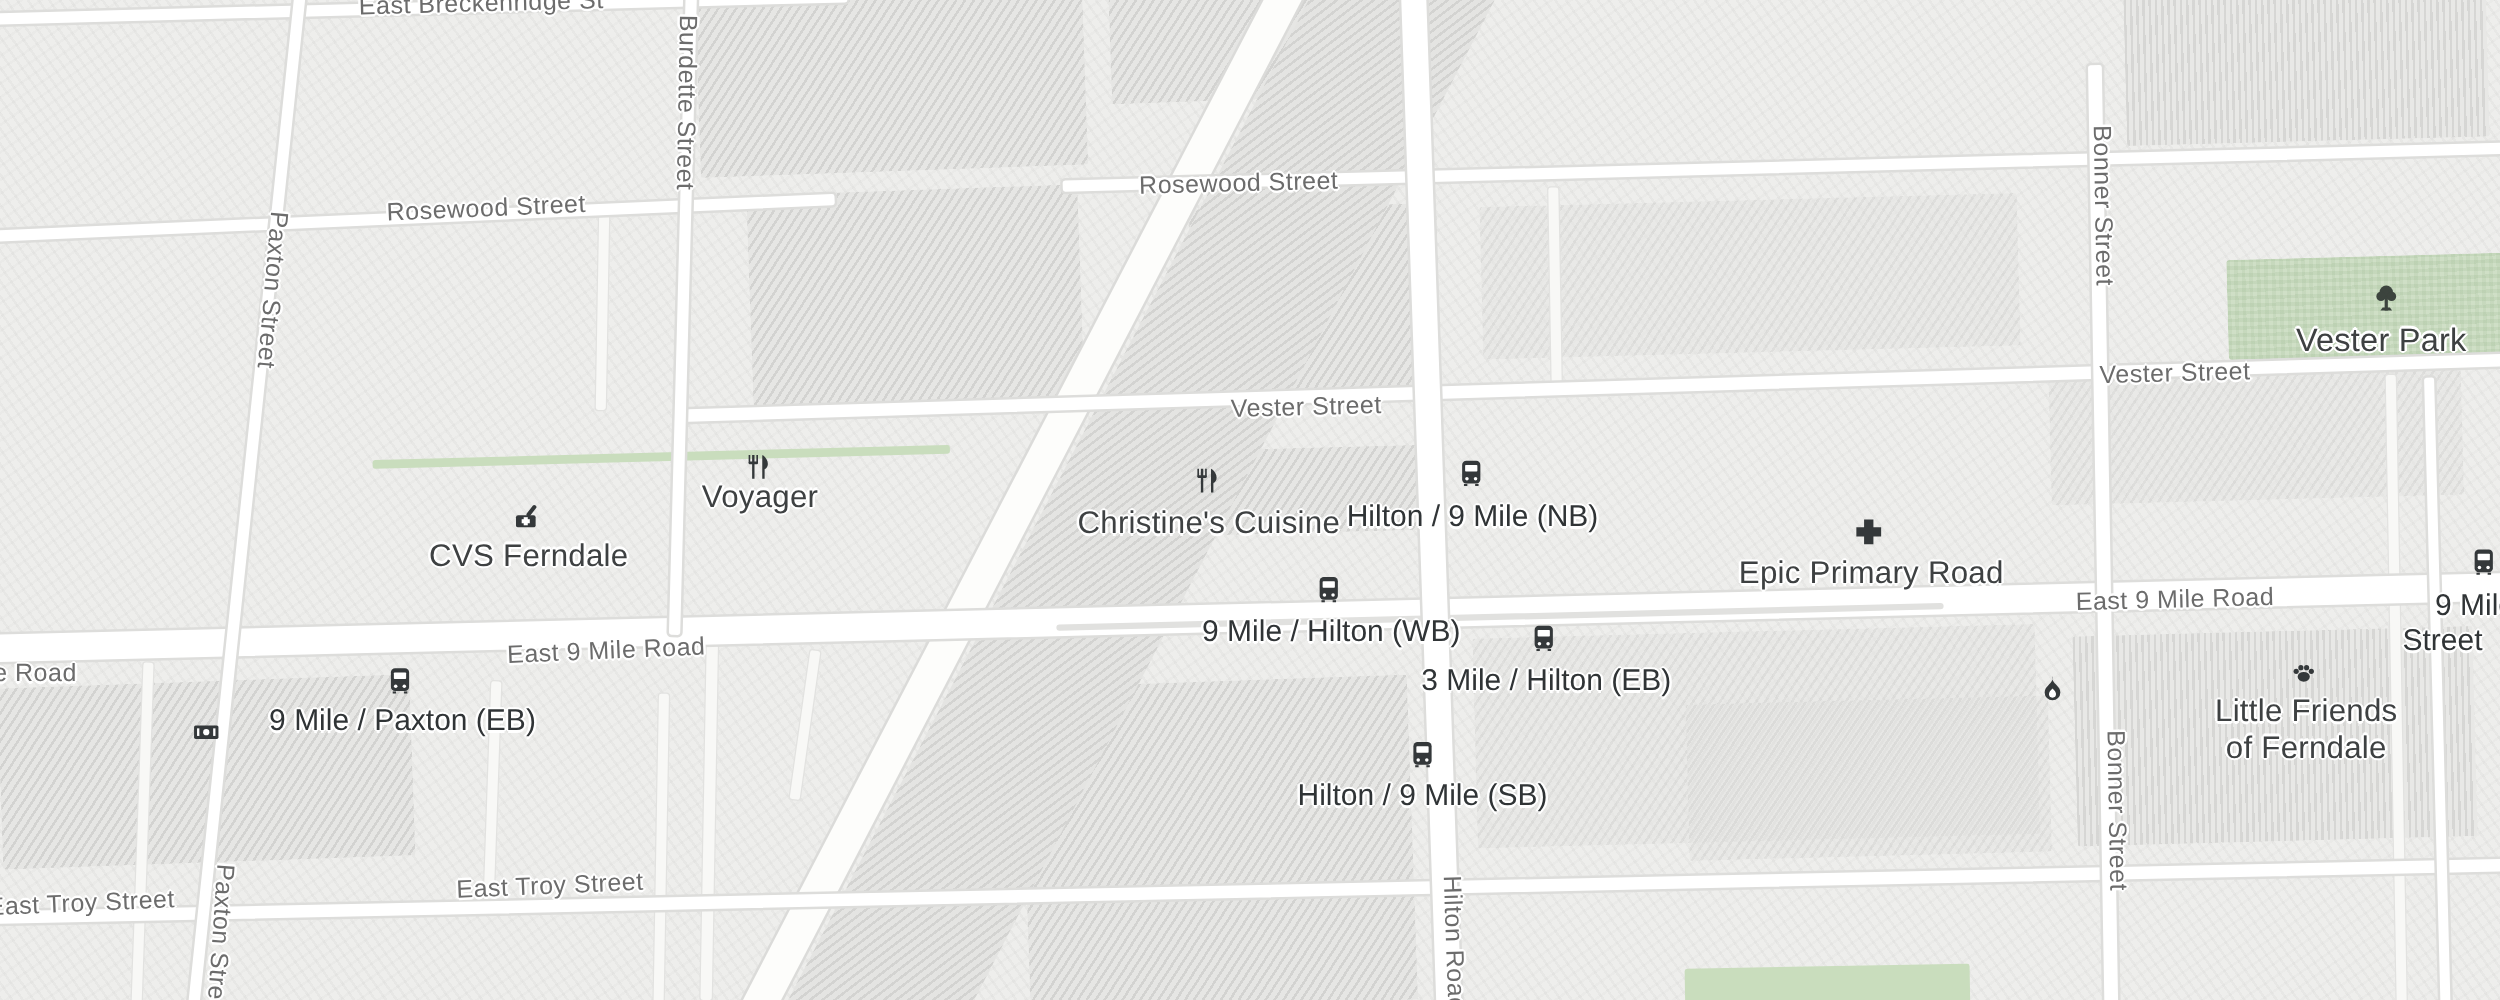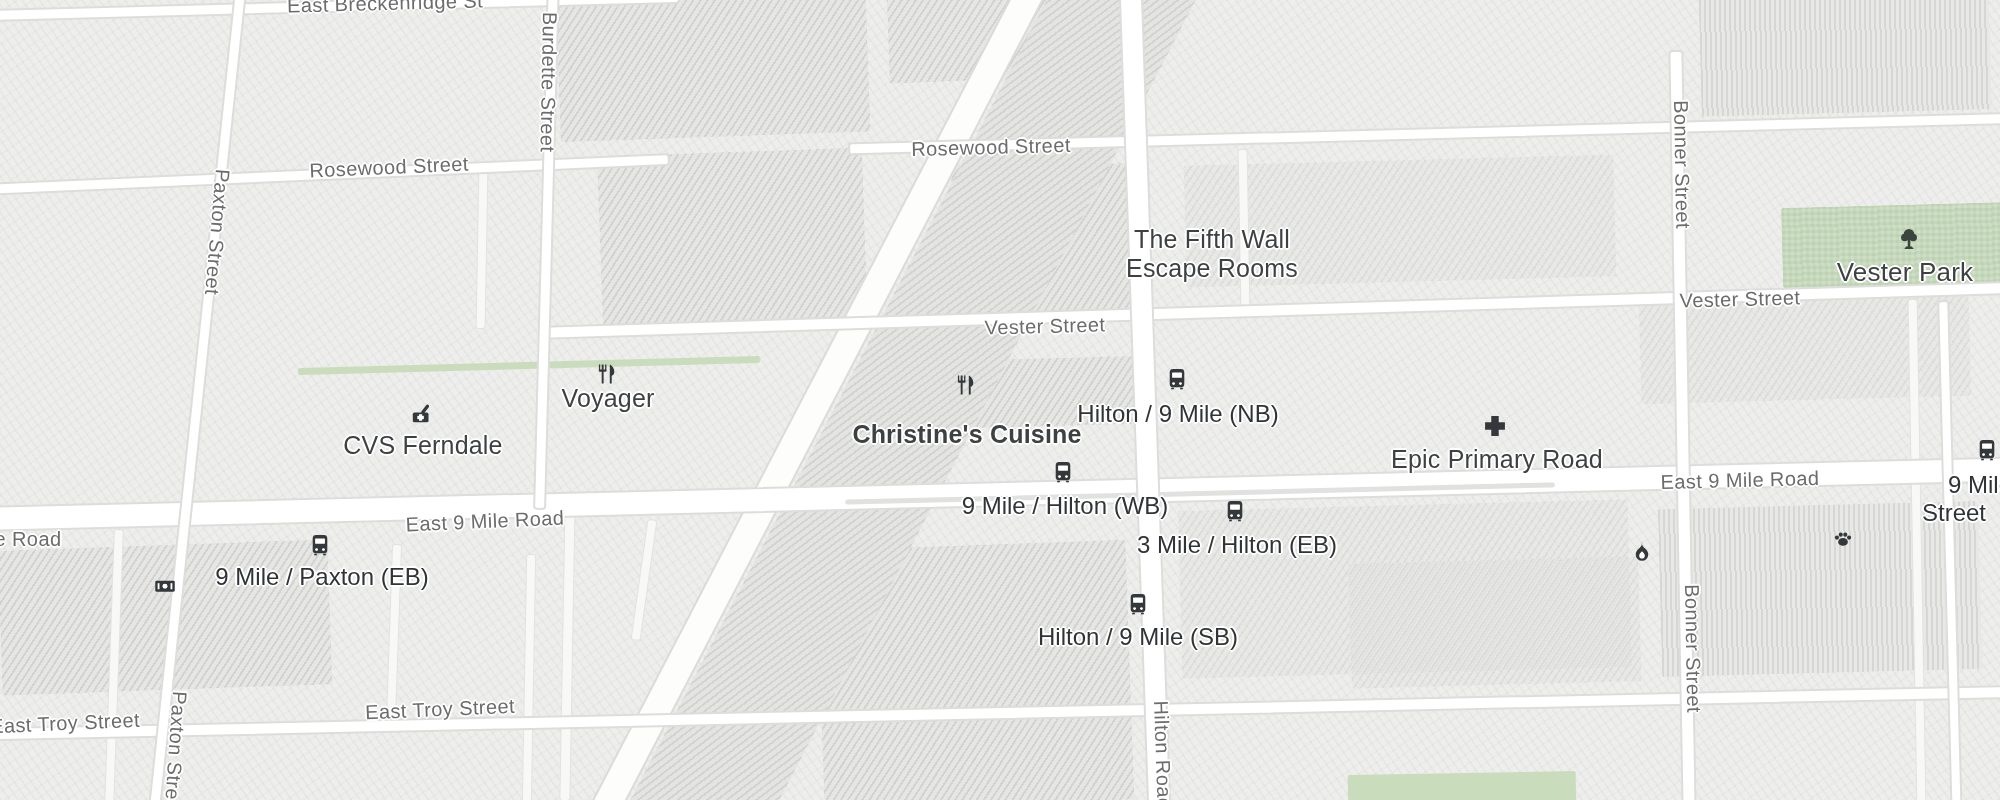--- a/index.html
+++ b/index.html
@@ -208,29 +208,29 @@
   <div class="icon" style="left:1138px;top:606px;"><svg width="25" height="25">
         <use href="#i-bus"></use>
       </svg></div>
   <div class="icon" style="left:320px;top:547px;"><svg width="25" height="25">
         <use href="#i-bus"></use>
       </svg></div>
   <div class="icon" style="left:1987px;top:452px;"><svg width="25" height="25">
         <use href="#i-bus"></use>
       </svg></div>
 
-  <div class="lbl lbl-poi ctr" style="left:1212px;top:254px;">
-    <div>The Fifth Wall</div>
-    <div>Escape Rooms</div>
-  </div>
   <div class="lbl lbl-poi ctr" style="left:1905px;top:272px;font-size:26px;">Vester Park</div>
   <div class="lbl lbl-poi ctr" style="left:608px;top:398px;">Voyager</div>
   <div class="lbl lbl-poi ctr" style="left:423px;top:445px;">CVS Ferndale</div>
-  <div class="lbl lbl-poi ctr" style="left:967px;top:434px;font-weight:bold;">Christine's Cuisine</div>
+  <div class="lbl lbl-poi ctr" style="left:967px;top:419px;">Christine's Cuisine</div>
   <div class="lbl lbl-poi ctr" style="left:1497px;top:459px;">Epic Primary Road</div>
+  <div class="lbl lbl-poi ctr" style="left:1845px;top:584px;">
+    <div>Little Friends</div>
+    <div>of Ferndale</div>
+  </div>
 
   <div class="lbl lbl-transit ctr" style="left:1178px;top:414px;">Hilton / 9 Mile (NB)</div>
   <div class="lbl lbl-transit ctr" style="left:1065px;top:506px;">9 Mile / Hilton (WB)</div>
   <div class="lbl lbl-transit ctr" style="left:1237px;top:545px;">3 Mile / Hilton (EB)</div>
   <div class="lbl lbl-transit ctr" style="left:1138px;top:637px;text-align:center;">Hilton / 9 Mile (SB)</div>
   <div class="lbl lbl-transit ctr" style="left:322px;top:577px;text-align:center;">9 Mile / Paxton (EB)</div>
   <div class="lbl lbl-transit" style="left:1948px;top:472px;">9 Mile /</div>
   <div class="lbl lbl-transit" style="left:1922px;top:500px;">Street</div>
 
 </div>

